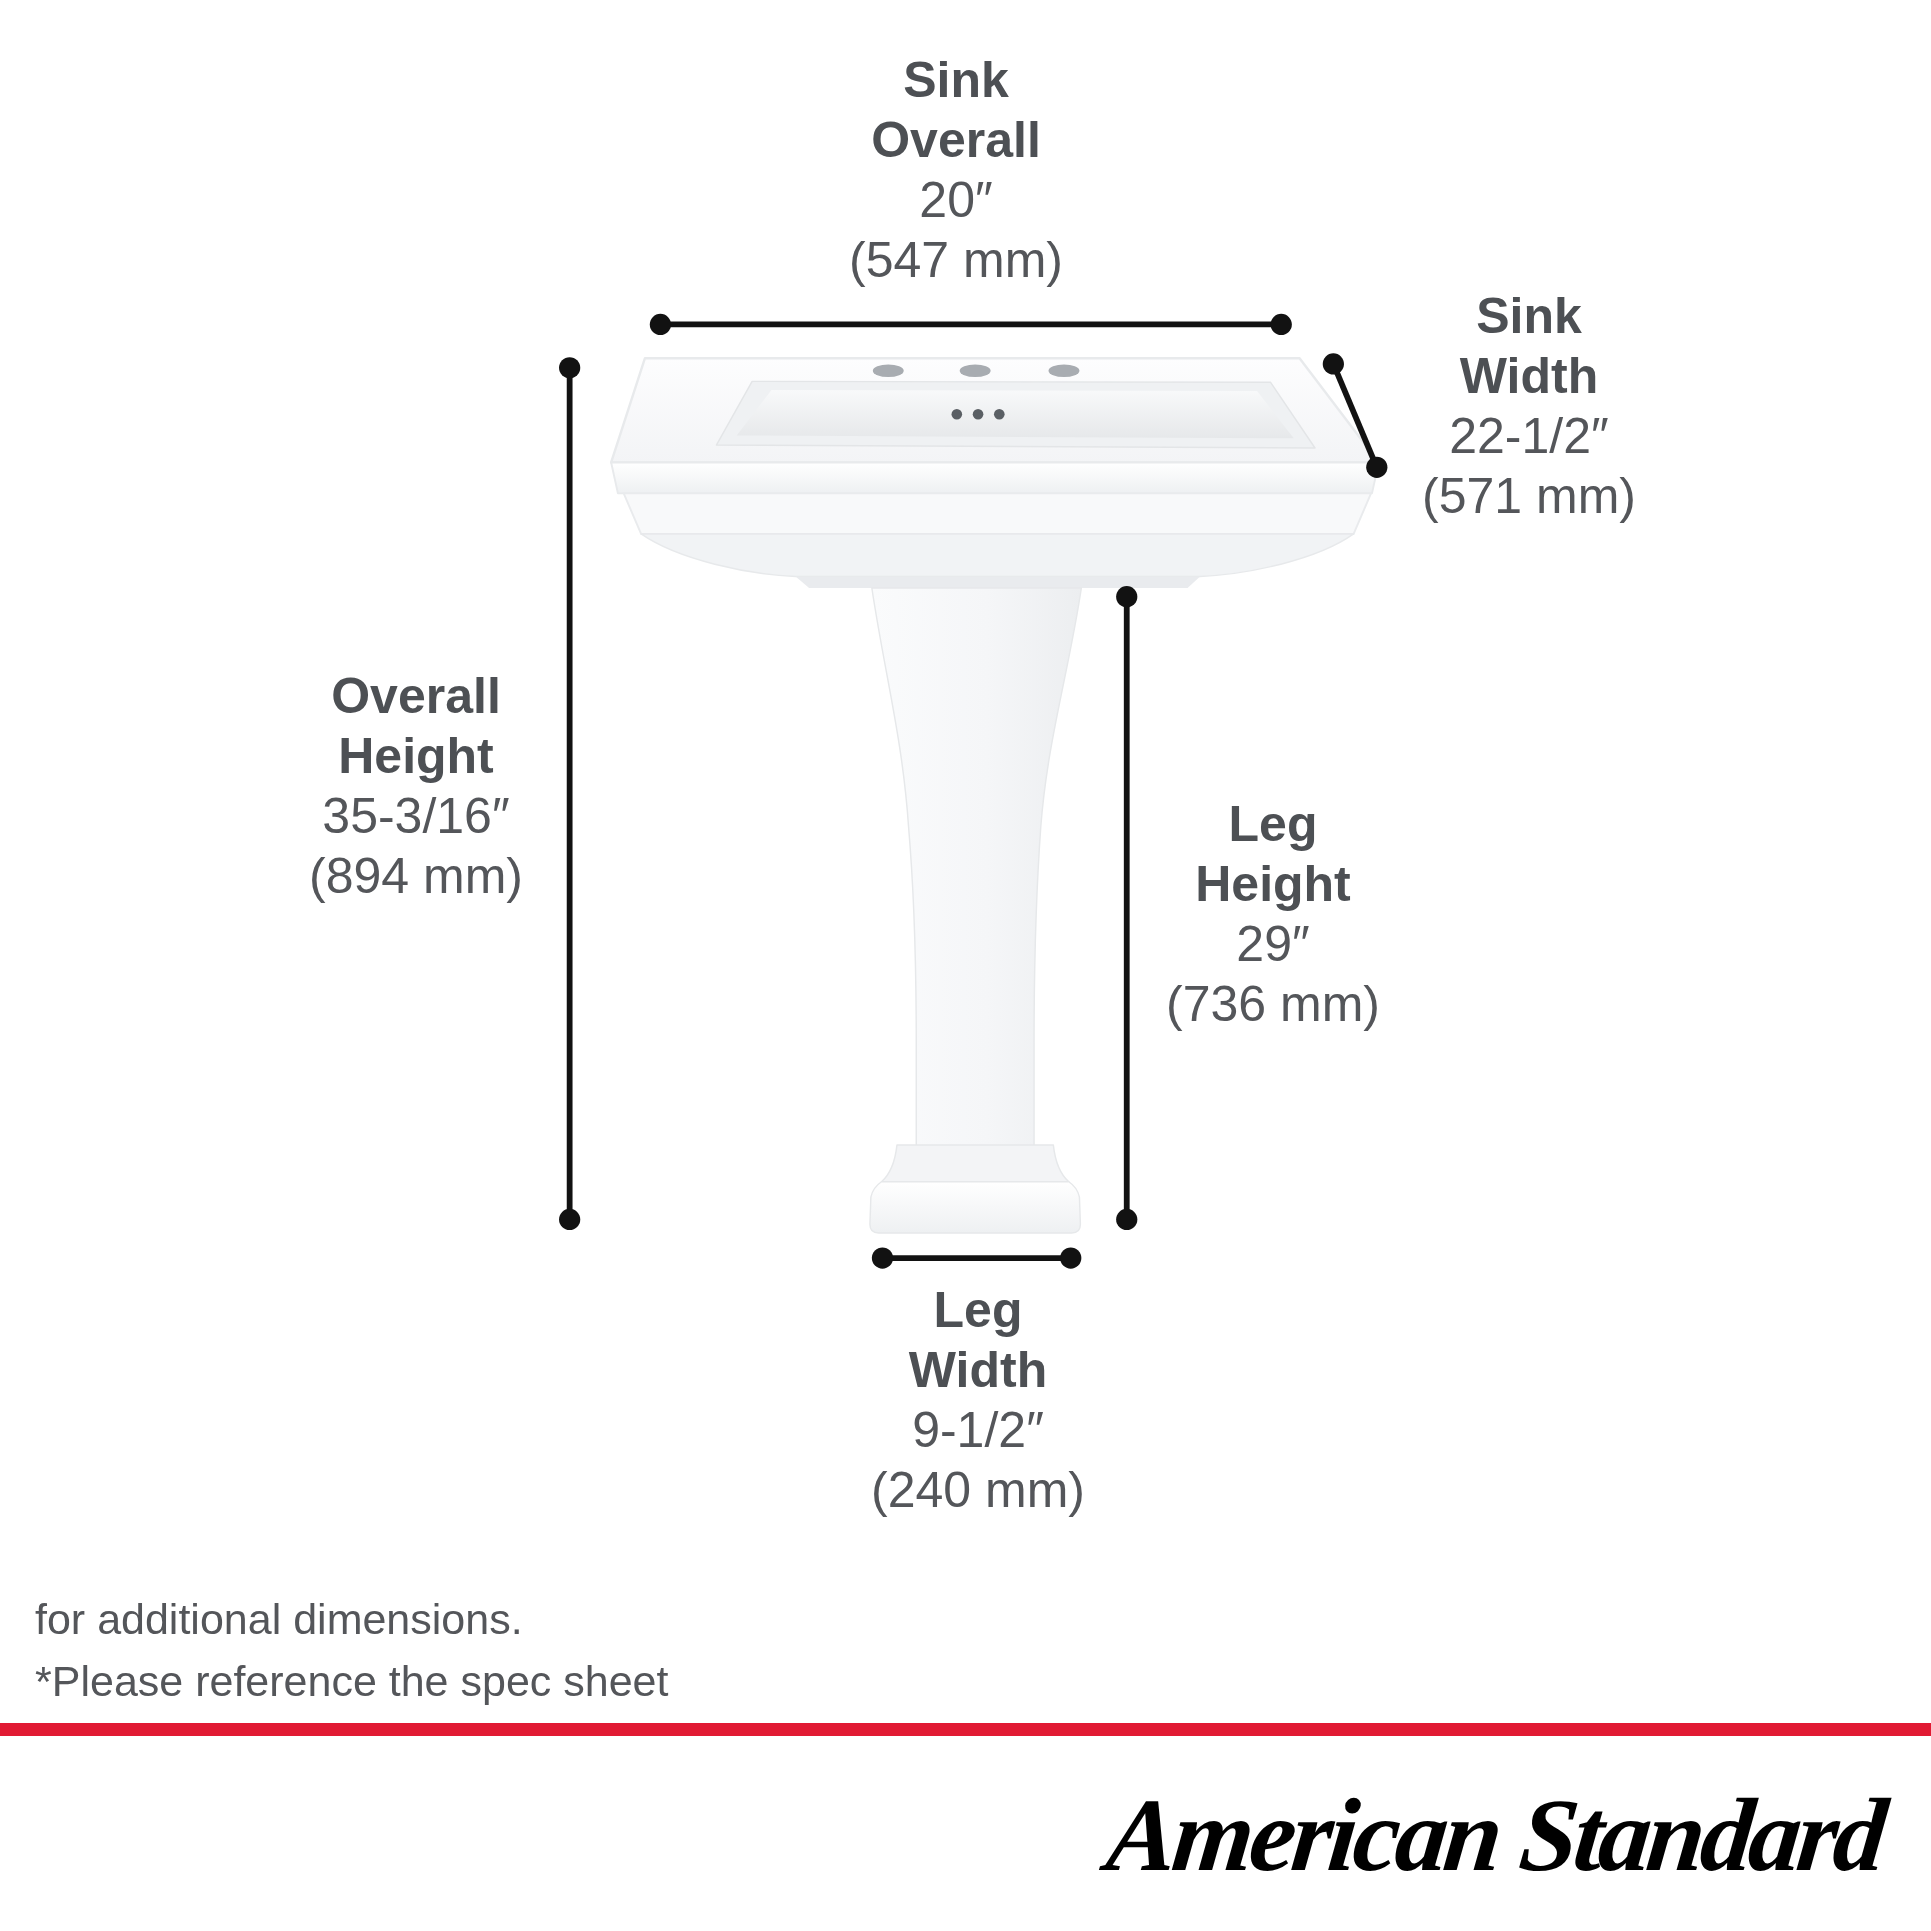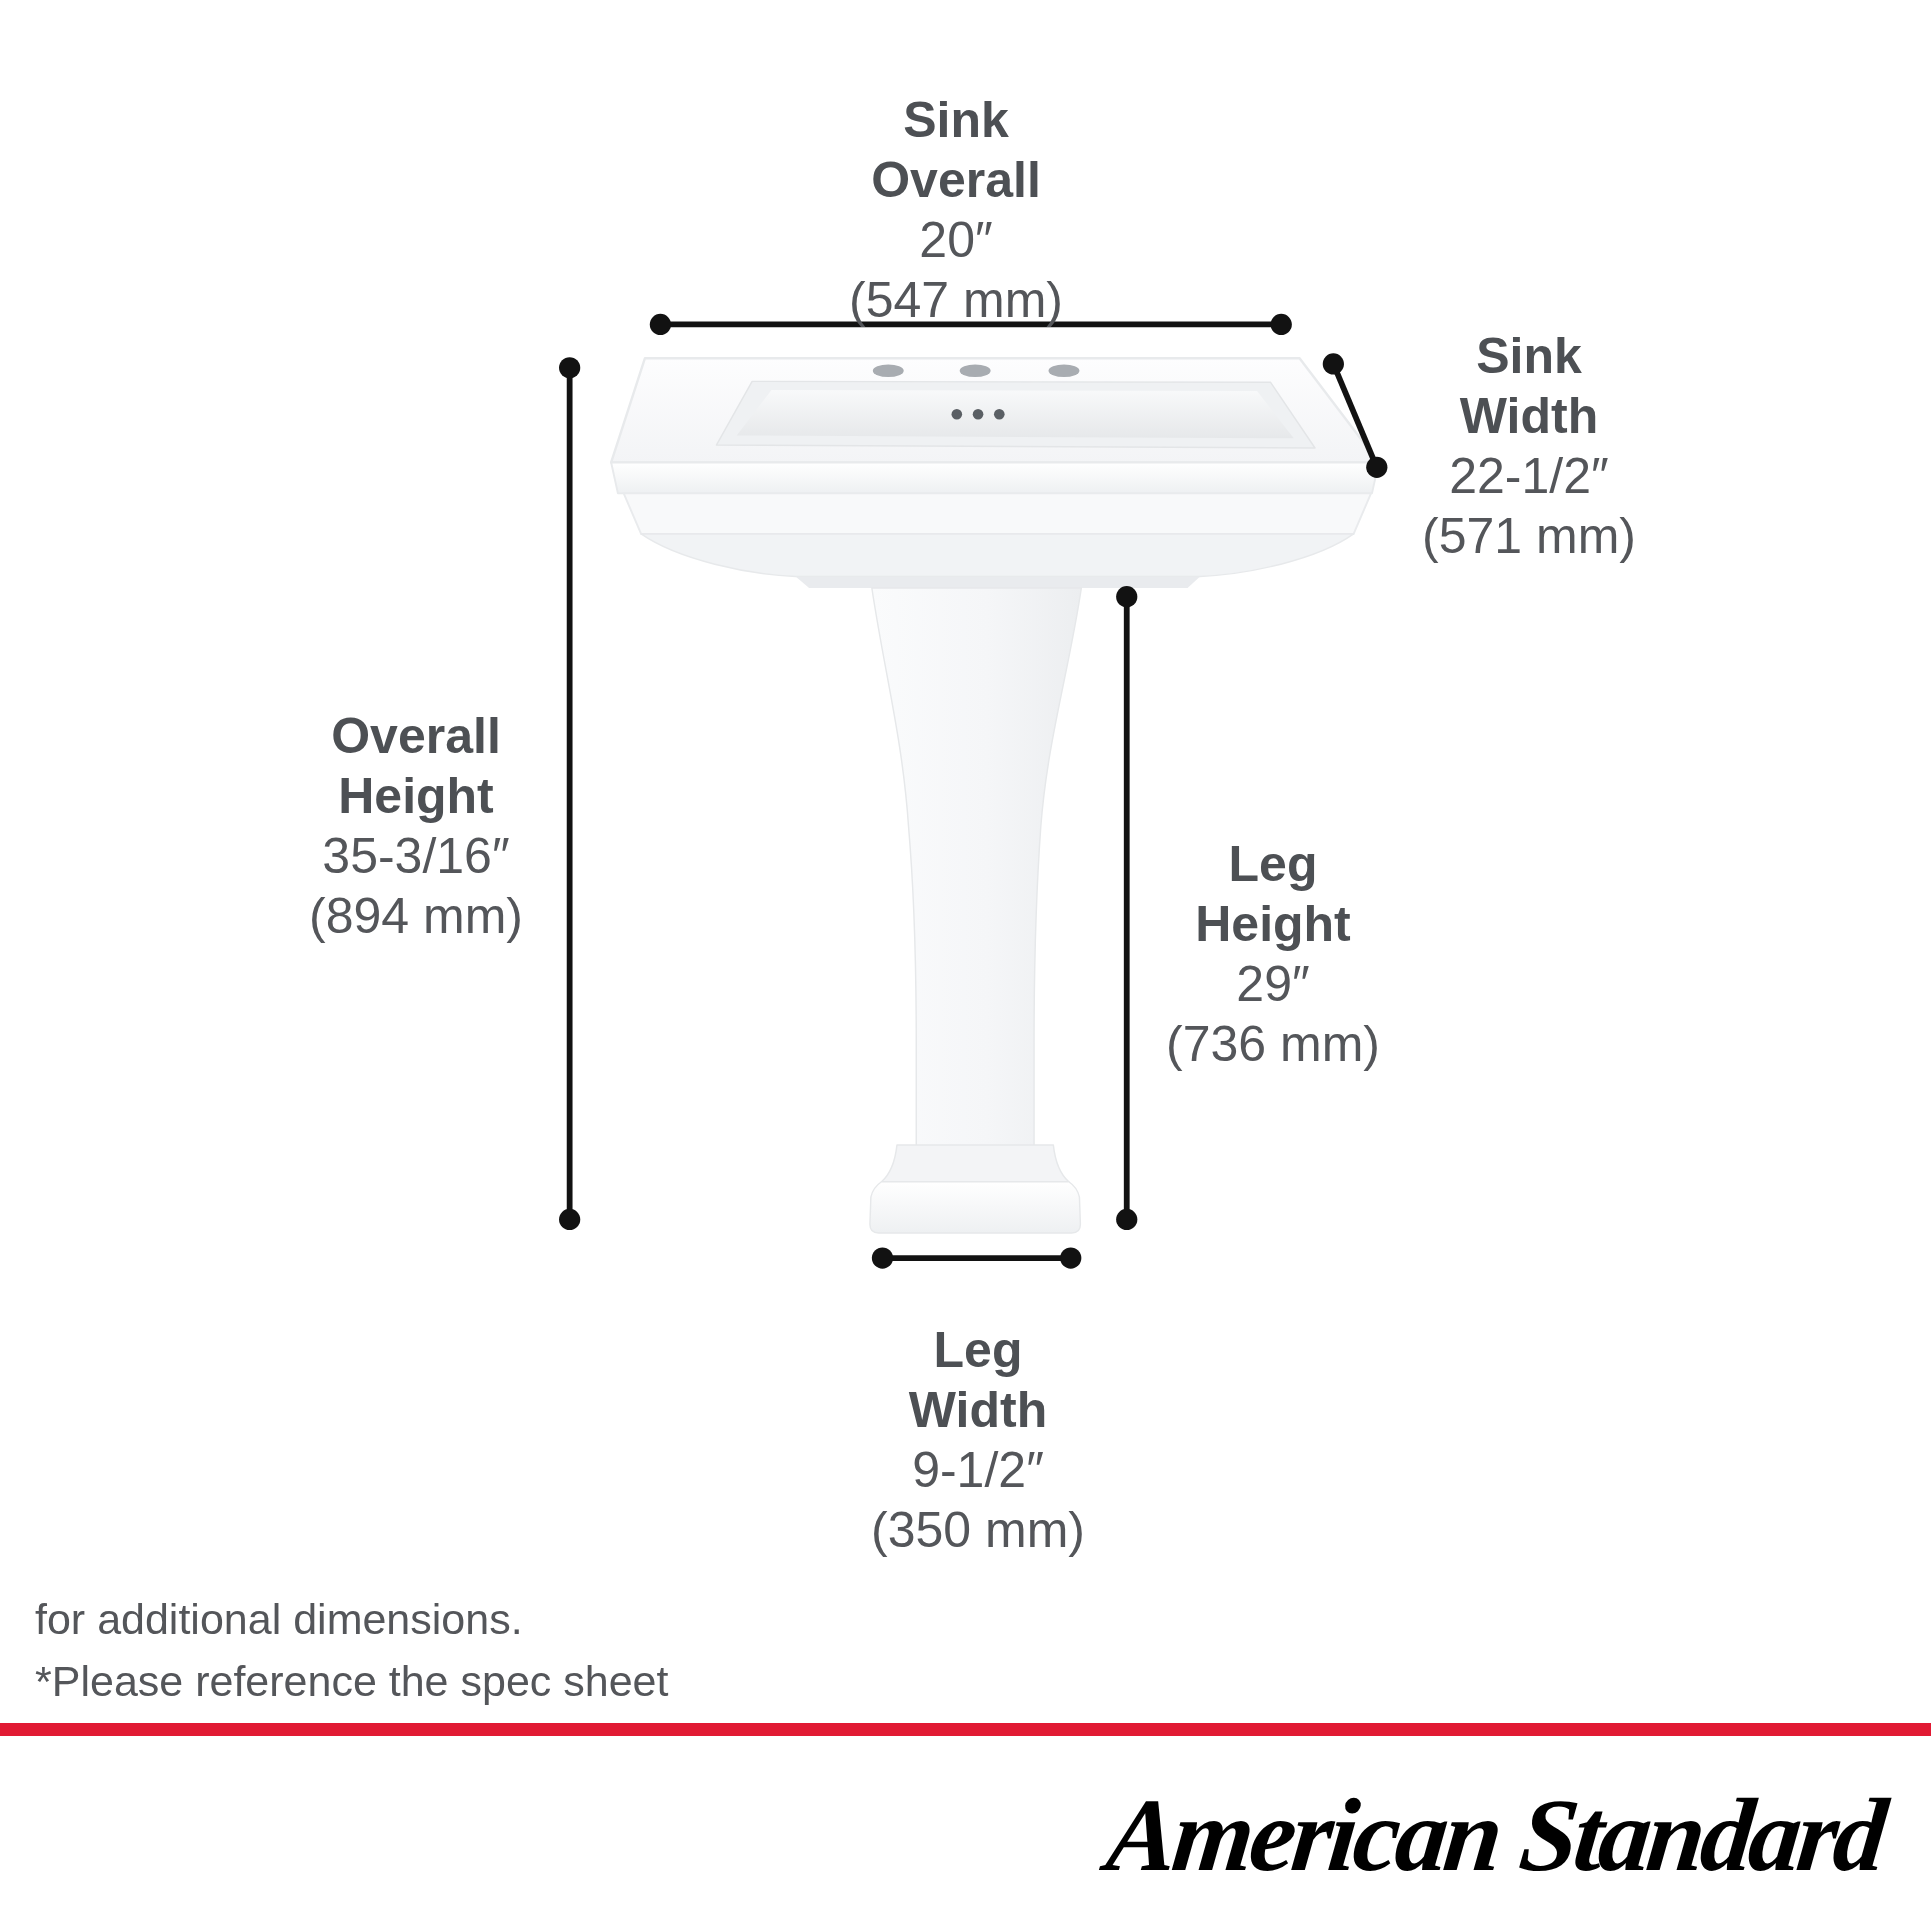--- a/index.html
+++ b/index.html
@@ -18,21 +18,20 @@
     position:absolute; left:0; top:0;
   }
   .dim-label{
     position:absolute;
     transform:translateX(-50%);
     text-align:center;
     color:#54565A;
     font-size:50px;
     line-height:60px;
     white-space:nowrap;
-    margin-top:40px;
   }
   .dim-label .b{
     font-weight:700;
     color:#4d5054;
   }
   .footnote{
     position:absolute;
     left:35px; top:1588px;
     color:#54565A;
     font-size:43px;
@@ -181,21 +180,21 @@
     <div class="b">Leg</div>
     <div class="b">Height</div>
     <div>29″</div>
     <div>(736 mm)</div>
   </div>
 
   <div class="dim-label" style="left:978px; top:1280px;">
     <div class="b">Leg</div>
     <div class="b">Width</div>
     <div>9-1/2″</div>
-    <div>(350 mm)</div>
+    <div>(240 mm)</div>
   </div>
 
   <div class="footnote">
     <div>for additional dimensions.</div>
     <div>*Please reference the spec sheet</div>
   </div>
 
   <div class="red-bar"></div>
   <div class="brand-logo">American Standard</div>
 

